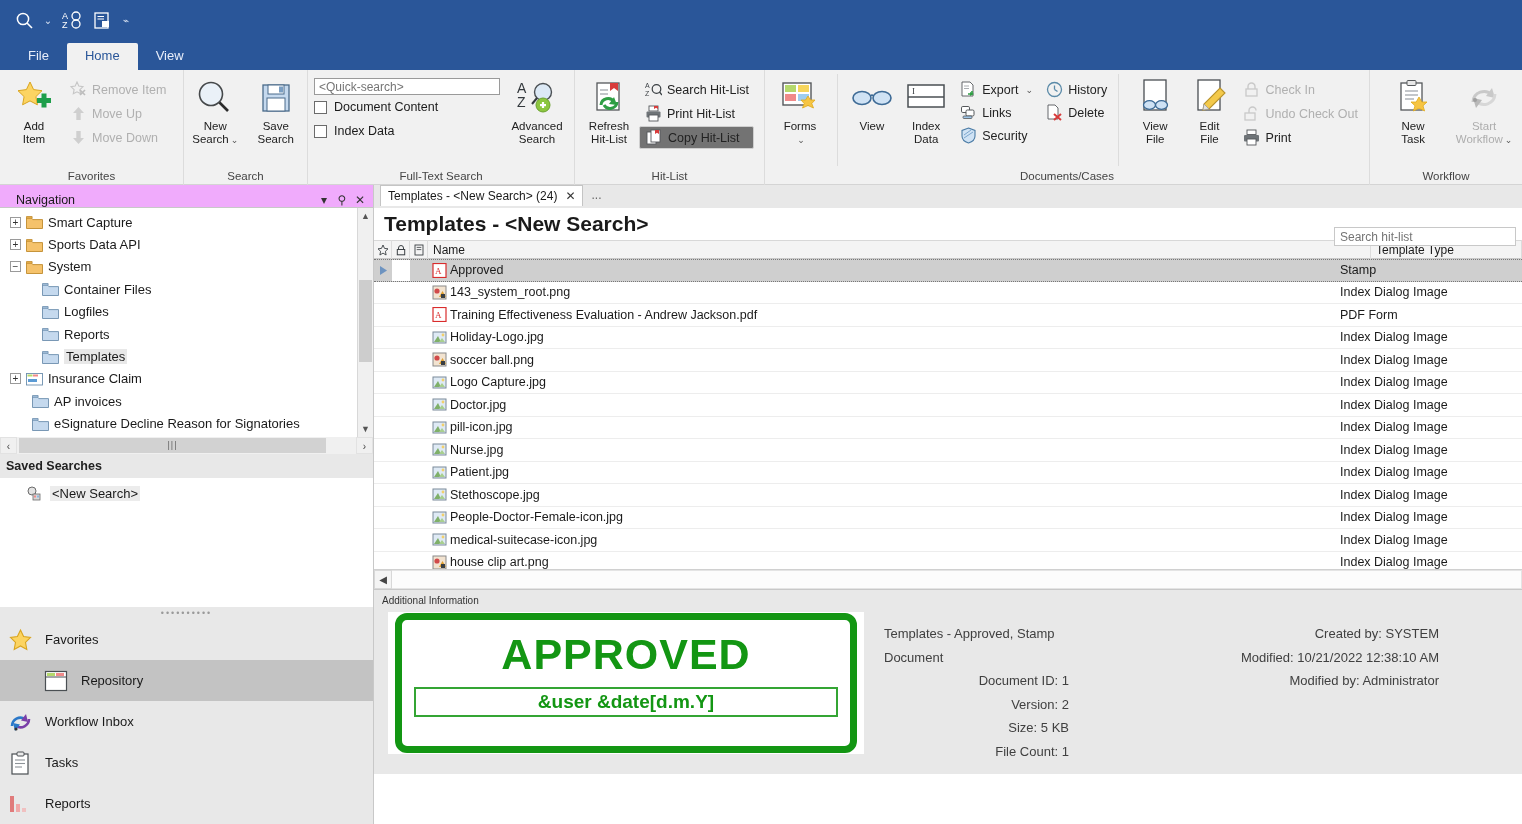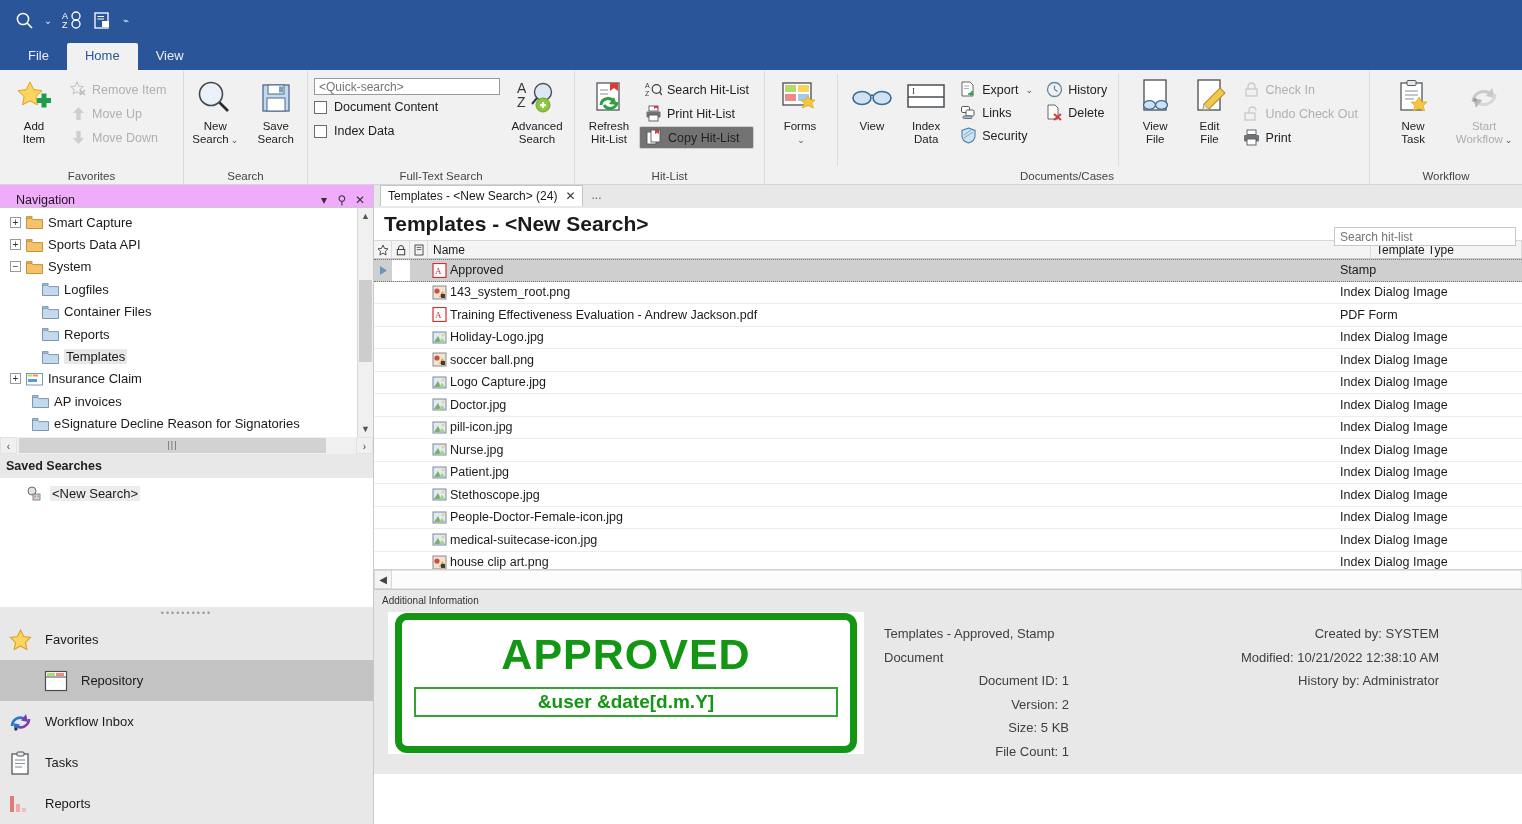--- a/index.html
+++ b/index.html
@@ -630,31 +630,31 @@
             <span class="lbl">System</span>
           </div>
 
           <div class="tnode" style="padding-left:42px">
             <span>
                 <svg width="17" height="14" viewBox="0 0 17 14">
                   <path d="M0.5 3 h5 l1.3 1.6 h9.7 v8.9 h-16 z" fill="#c5d9ee" stroke="#6d8fae" stroke-width="0.9"></path>
                   <path d="M0.5 1.5 h5.6 v1.6 h-5.6z" fill="#b4cde6" stroke="#6d8fae" stroke-width="0.8"></path>
                 </svg>
               </span>
-            <span class="lbl">Logfiles</span>
+            <span class="lbl">Container Files</span>
           </div>
 
           <div class="tnode" style="padding-left:42px">
             <span>
                 <svg width="17" height="14" viewBox="0 0 17 14">
                   <path d="M0.5 3 h5 l1.3 1.6 h9.7 v8.9 h-16 z" fill="#c5d9ee" stroke="#6d8fae" stroke-width="0.9"></path>
                   <path d="M0.5 1.5 h5.6 v1.6 h-5.6z" fill="#b4cde6" stroke="#6d8fae" stroke-width="0.8"></path>
                 </svg>
               </span>
-            <span class="lbl">Container Files</span>
+            <span class="lbl">Logfiles</span>
           </div>
 
           <div class="tnode" style="padding-left:42px">
             <span>
                 <svg width="17" height="14" viewBox="0 0 17 14">
                   <path d="M0.5 3 h5 l1.3 1.6 h9.7 v8.9 h-16 z" fill="#c5d9ee" stroke="#6d8fae" stroke-width="0.9"></path>
                   <path d="M0.5 1.5 h5.6 v1.6 h-5.6z" fill="#b4cde6" stroke="#6d8fae" stroke-width="0.8"></path>
                 </svg>
               </span>
             <span class="lbl">Reports</span>
@@ -1104,21 +1104,21 @@
             <div class="meta-col2">
               <div class="meta-line ind2">
                 <span>Created by:</span>
                 <span>SYSTEM</span>
               </div>
               <div class="meta-line ind2">
                 <span>Modified:</span>
                 <span>10/21/2022 12:38:10 AM</span>
               </div>
               <div class="meta-line ind2">
-                <span>History by:</span>
+                <span>Modified by:</span>
                 <span>Administrator</span>
               </div>
             </div>
           </div>
         </div>
       </div>
 
     </div>
   </div>
 </div>

